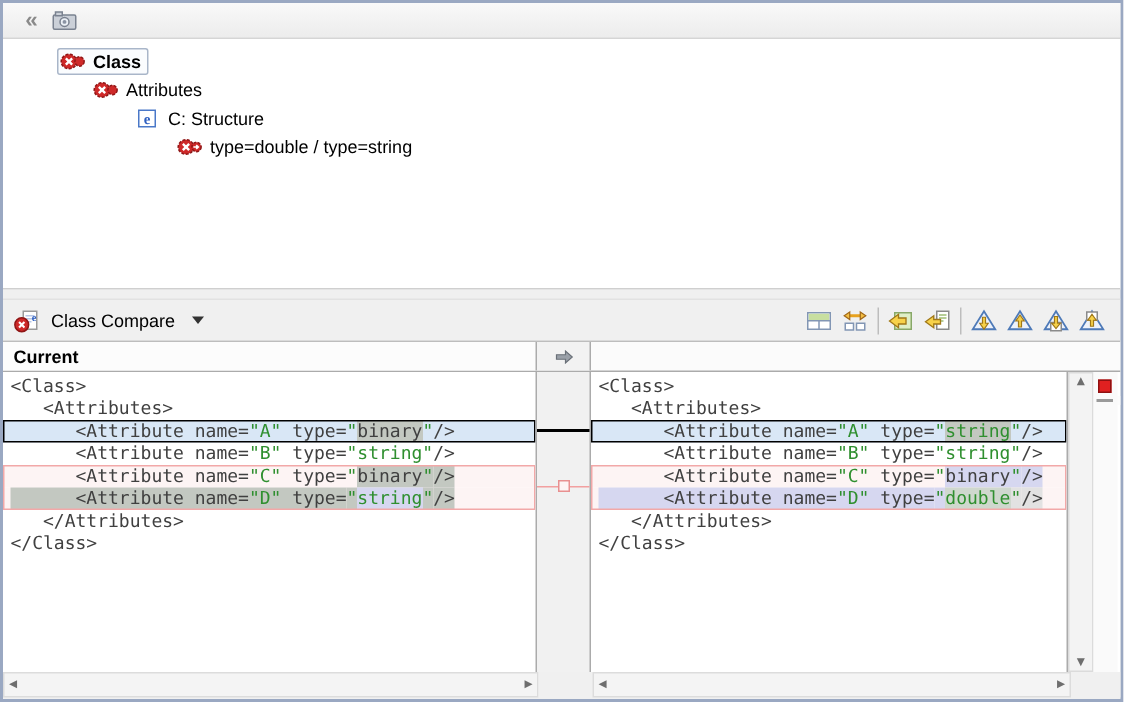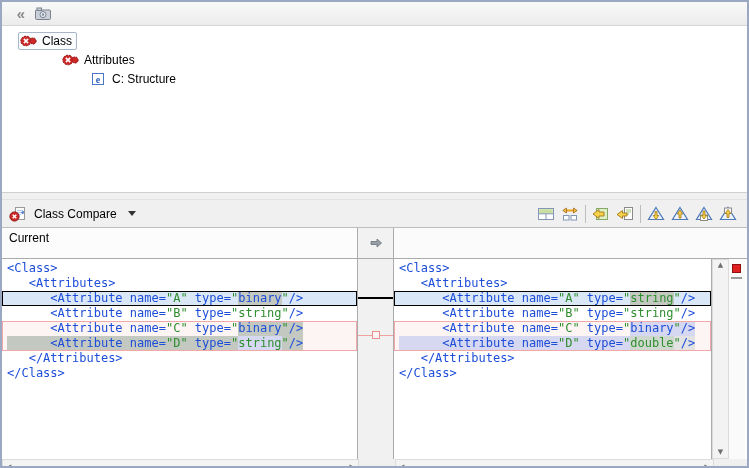--- a/index.html
+++ b/index.html
@@ -23,35 +23,35 @@
   .tree-node.selected{border-color:#A9B6C9;background:#FAFCFE;}
   .tree-icon{display:inline-flex;align-items:center;}
   
   .tc-header{height:28px;display:flex;align-items:center;padding:0 7px;gap:5px;border-top:1px solid #E2E2E2;}
   .tc-title{margin-left:2px;}
   .dd-arrow{width:0;height:0;border-left:4px solid transparent;border-right:4px solid transparent;border-top:5px solid #333;margin-left:6px;}
   .tb-spacer{flex:1;}
   .tb-btn{width:24px;height:22px;border:none;background:transparent;display:flex;align-items:center;justify-content:center;padding:0;cursor:default;}
   .tb-sep{width:1px;height:18px;background:#BDBDBD;margin:0 3px;}
   
-  .col-headers{display:flex;height:32px;background:#FBFBFB;border-top:1px solid #BDBDBD;border-bottom:1px solid #ABABAB;}
+  .col-headers{display:flex;height:21px;background:#FBFBFB;border-top:1px solid #BDBDBD;border-bottom:1px solid #ABABAB;font-weight:bold;}
   .col-left{width:356px;padding:3px 7px;border-right:1px solid #ABABAB;background:#FCFCFC;}
   .col-gut{width:36px;display:flex;align-items:center;justify-content:center;border-right:1px solid #ABABAB;background:#F2F2F2;}
   .col-right{flex:1;padding:3px 7px;background:#FCFCFC;margin-top:36px;}
   
   .cmp-body{display:flex;height:200px;background:#fff;}
   .pane{position:relative;background:#fff;overflow:hidden;padding-top:2px;}
   .pane.left{width:356px;border-right:1px solid #ABABAB;}
   .pane.right{width:318px;border-right:1px solid #ABABAB;}
   .gutter{width:36px;background:#F1F1F1;border-right:1px solid #ABABAB;position:relative;}
   .line{height:15px;line-height:15px;font-family:"DejaVu Sans Mono",monospace;font-size:12px;white-space:pre;padding-left:5px;}
   .line span{display:inline-block;height:15px;line-height:15px;}
   .bg-blue{background:#D9E7F6;}
   .bg-pink{background:#FDF4F4;}
-  .c-tag{color:#1d4ed8;}
+  .c-tag{color:#404040;}
   .c-val{color:#2F8F2F;}
   .h-gray{background:#C3C8C1;}
   .h-lav{background:#D6D7F0;}
   .h-gray2{background:#CFD8CE;}
   .h-gray3{background:#E2E2E2;}
   .ov{position:absolute;left:0;right:0;pointer-events:none;}
   .ov.sel{border:1px solid #000;}
   .ov.block{border:1px solid #F2A8A8;}
   .conn-black{position:absolute;left:0;right:0;height:2px;background:#000;}
   .conn-pink{position:absolute;left:0;right:0;height:1px;background:#F2A0A0;}
@@ -81,21 +81,21 @@
     <span class="hdr-ico">
       <svg width="18" height="15" viewBox="0 0 18 15">
         <rect x="1.5" y="4" width="15" height="9.5" rx="1" fill="#CBD0D8" stroke="#7A8290"></rect>
         <rect x="3" y="2" width="4.5" height="2.5" fill="#CBD0D8" stroke="#7A8290"></rect>
         <circle cx="9" cy="8.6" r="3" fill="#EAEFF5" stroke="#7A8290"></circle>
         <circle cx="9" cy="8.6" r="1.3" fill="#8A93A3"></circle>
       </svg>
     </span>
   </div>
   <div class="tree-area">
-      <div class="tree-item" style="padding-left: 16px;">
+      <div class="tree-item" style="padding-left: 36px; font-weight: bold;">
         <span class="tree-node selected">
           <span class="tree-icon">
             <svg width="17" height="14" viewBox="0 0 17 14">
               <ellipse cx="6" cy="7" rx="5.2" ry="4.8" fill="#CE2929" stroke="#8F1616" stroke-dasharray="2 1"></ellipse>
               <path d="M3.9 4.9 L8.1 9.1 M8.1 4.9 L3.9 9.1" stroke="#fff" stroke-width="1.6"></path>
               <circle cx="13" cy="7" r="3.1" fill="#CE2929" stroke="#8F1616" stroke-dasharray="2 1"></circle>
             </svg>
           </span>
           <span>Class</span>
         </span>
@@ -114,20 +114,33 @@
       </div>
       <div class="tree-item" style="padding-left: 86px;">
         <span class="tree-node">
           <span class="tree-icon">
             <svg width="17" height="14" viewBox="0 0 17 14">
               <rect x="2.5" y="1.5" width="11" height="11" fill="#fff" stroke="#4A78C8"></rect>
               <text x="8" y="10.5" text-anchor="middle" font-size="10" font-weight="bold" fill="#2E5FC0" font-family="Liberation Serif, serif">e</text>
             </svg>
           </span>
           <span>C: Structure</span>
+        </span>
+      </div>
+      <div class="tree-item" style="padding-left: 114px;">
+        <span class="tree-node">
+          <span class="tree-icon">
+            <svg width="17" height="14" viewBox="0 0 17 14">
+              <ellipse cx="6" cy="7" rx="5.2" ry="4.8" fill="#CE2929" stroke="#8F1616" stroke-dasharray="2 1"></ellipse>
+              <path d="M3.9 4.9 L8.1 9.1 M8.1 4.9 L3.9 9.1" stroke="#fff" stroke-width="1.6"></path>
+              <circle cx="13" cy="7" r="3.1" fill="#CE2929" stroke="#8F1616" stroke-dasharray="2 1"></circle>
+              <path d="M10.9 7 h3.2 M12.8 5.7 l1.4 1.3 -1.4 1.3" stroke="#fff" stroke-width="1.1" fill="none"></path>
+            </svg>
+          </span>
+          <span>type=double / type=string</span>
         </span>
       </div>
     </div>
 
   <div style="height:6px"></div>
   <div class="tc-header">
     <span class="tree-icon">
       <svg width="18" height="16" viewBox="0 0 18 16">
         <rect x="6.5" y="1.5" width="9" height="12" fill="#fff" stroke="#9A9A9A"></rect>
         <path d="M8 4.5 h6 M8 6.5 h6 M8 8.5 h4" stroke="#B8C8E8" stroke-width="1" fill="none"></path>

